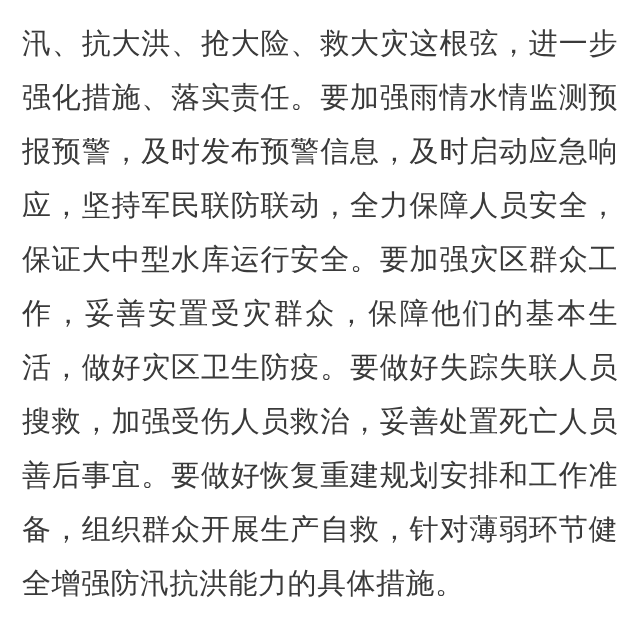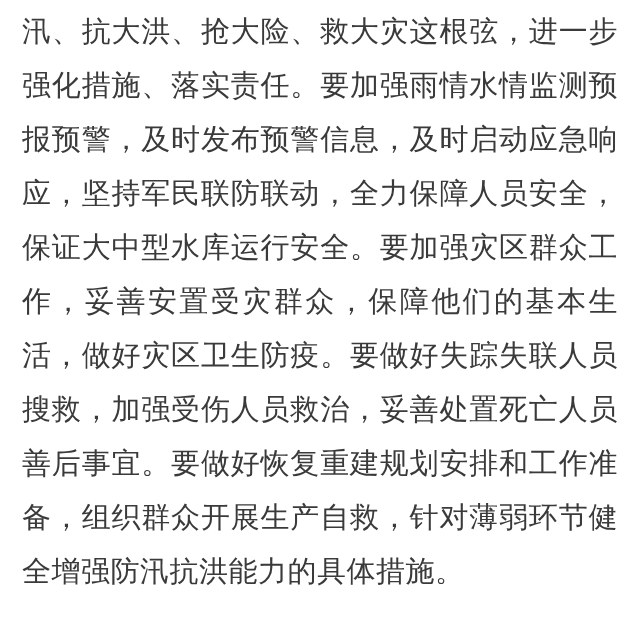--- a/index.html
+++ b/index.html
@@ -15,21 +15,21 @@
   }
   .page {
     width: 640px;
     height: 628px;
     box-sizing: border-box;
     background: #ffffff;
     position: relative;
   }
   .article-body {
     box-sizing: border-box;
-    padding: 4px 22px 0 22px;
+    padding: 16px 22px 0 22px;
     width: 640px;
   }
   .paragraph {
     margin: 0;
     color: #3a3a3a;
     font-family: "Liberation Sans", sans-serif;
     font-size: 29px;
     line-height: 54px;
     letter-spacing: 0.5px;
     text-align: justify;

